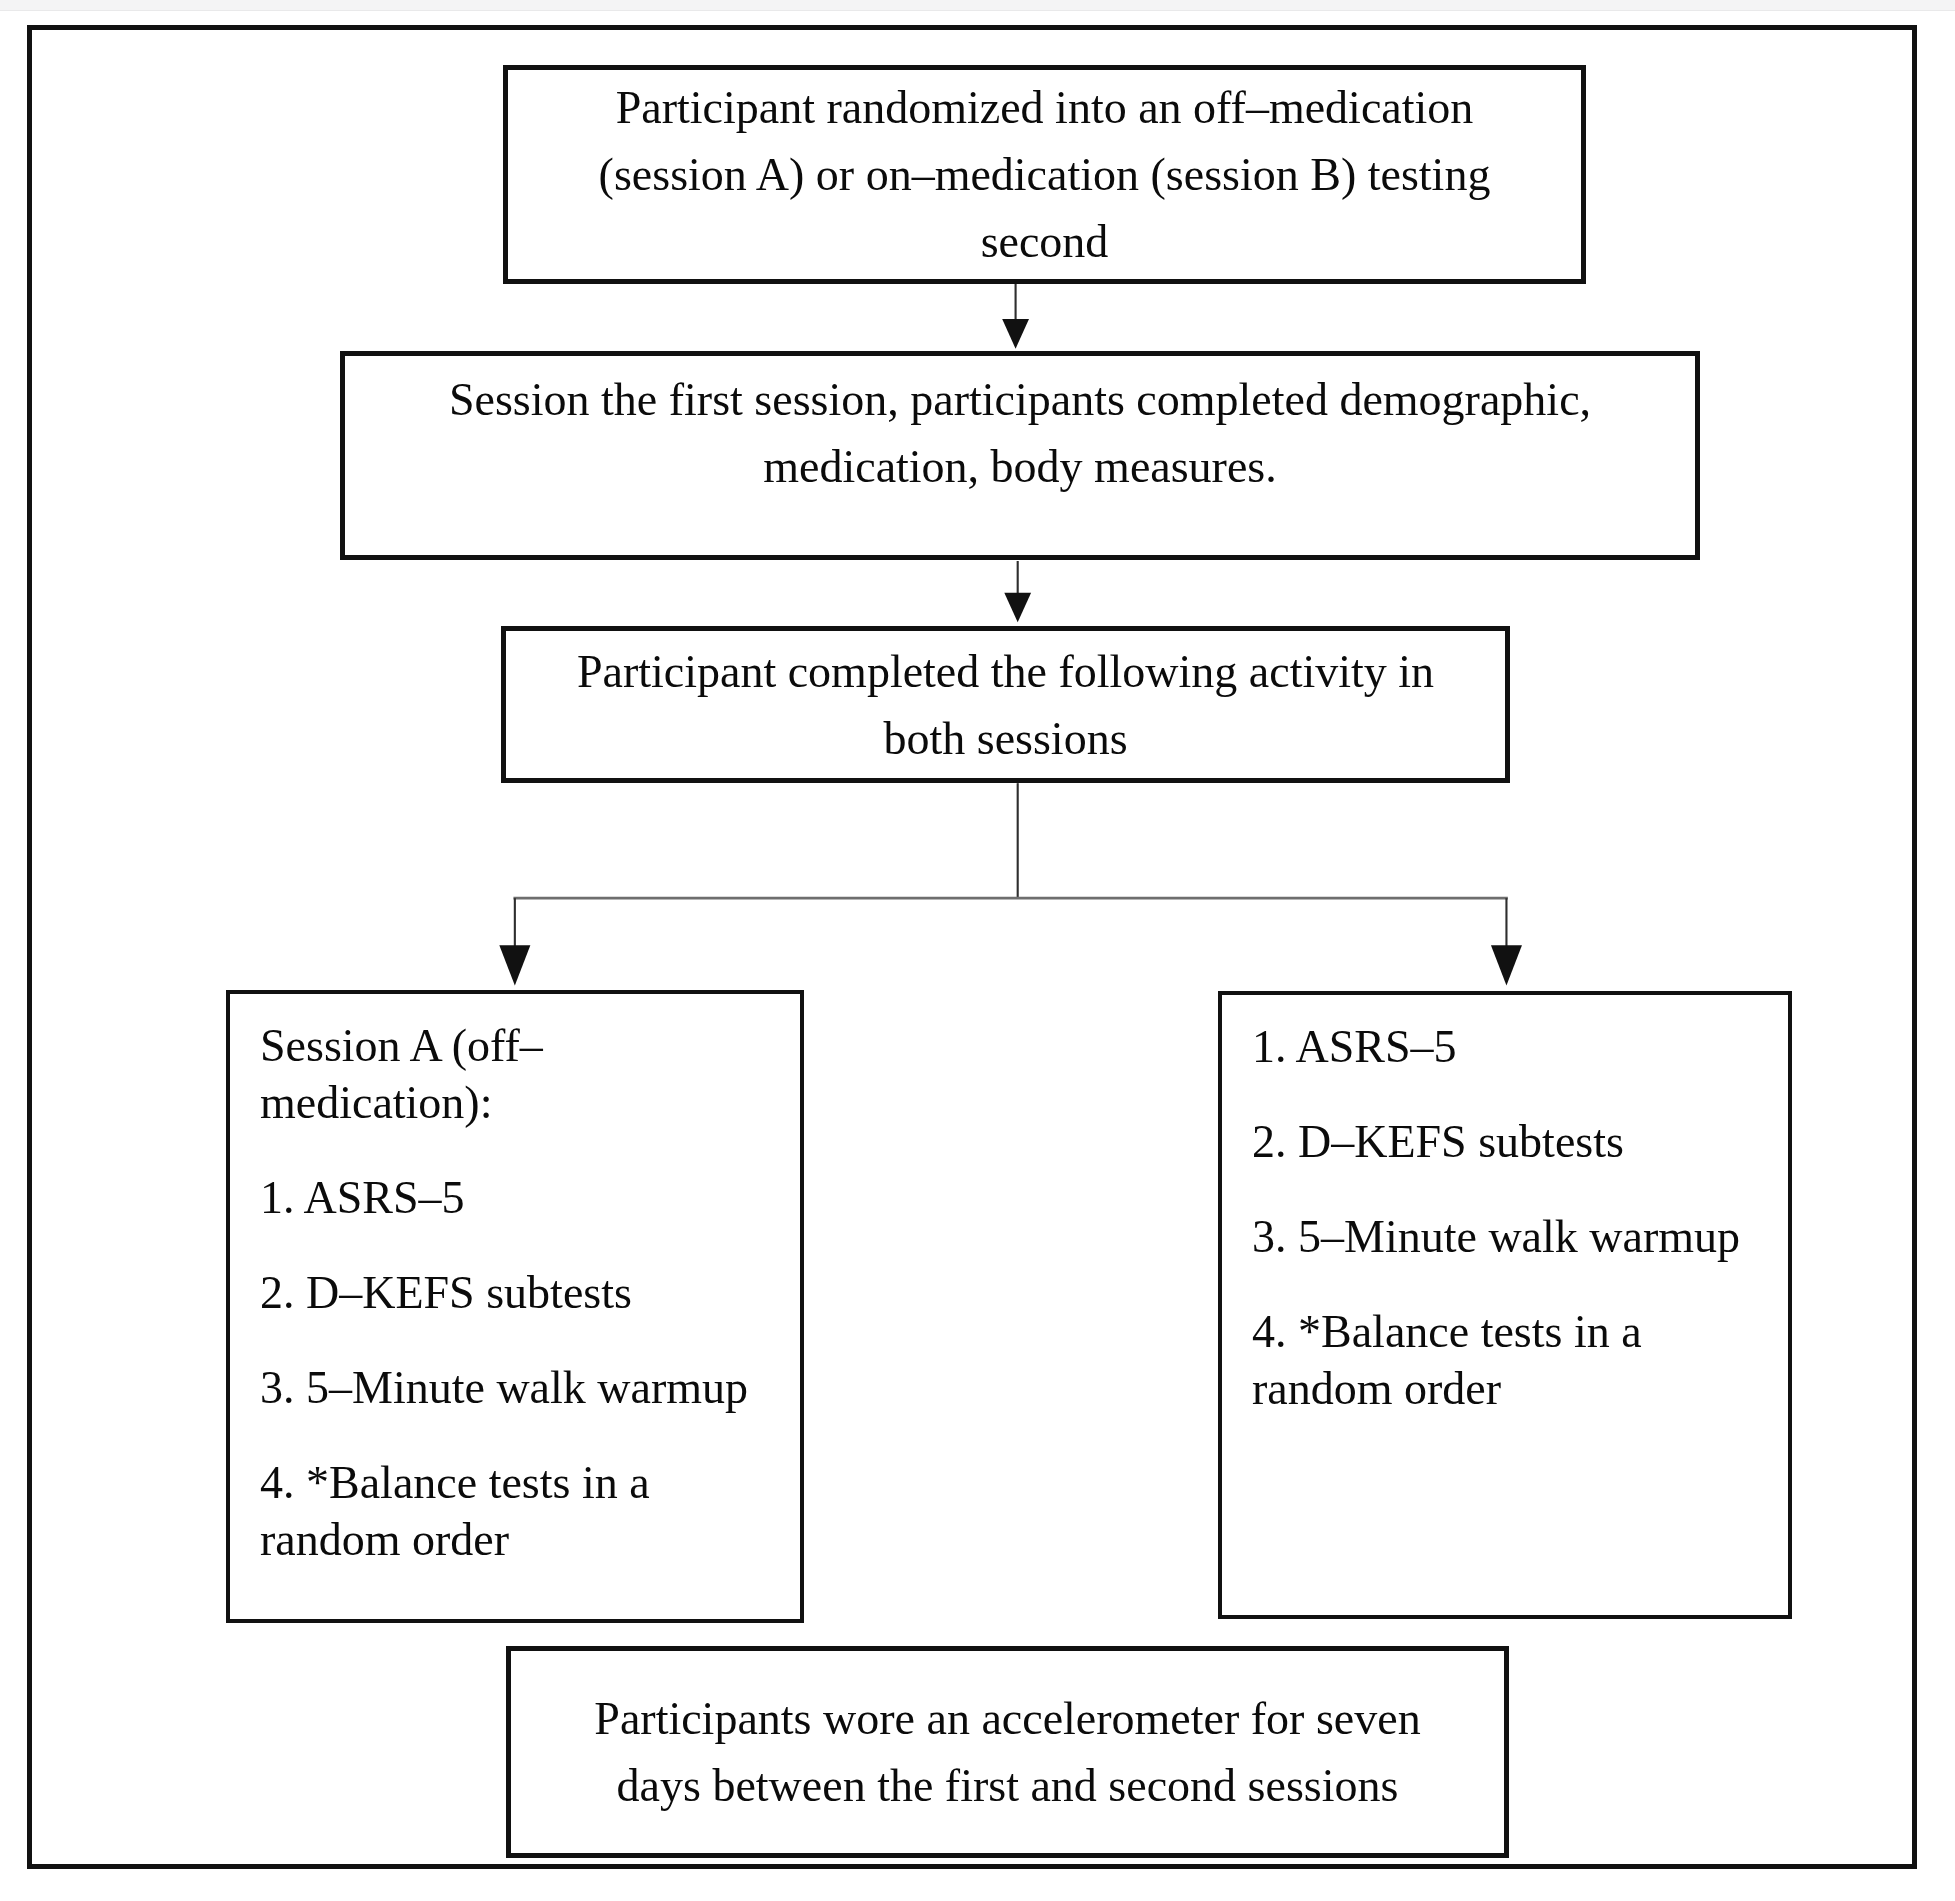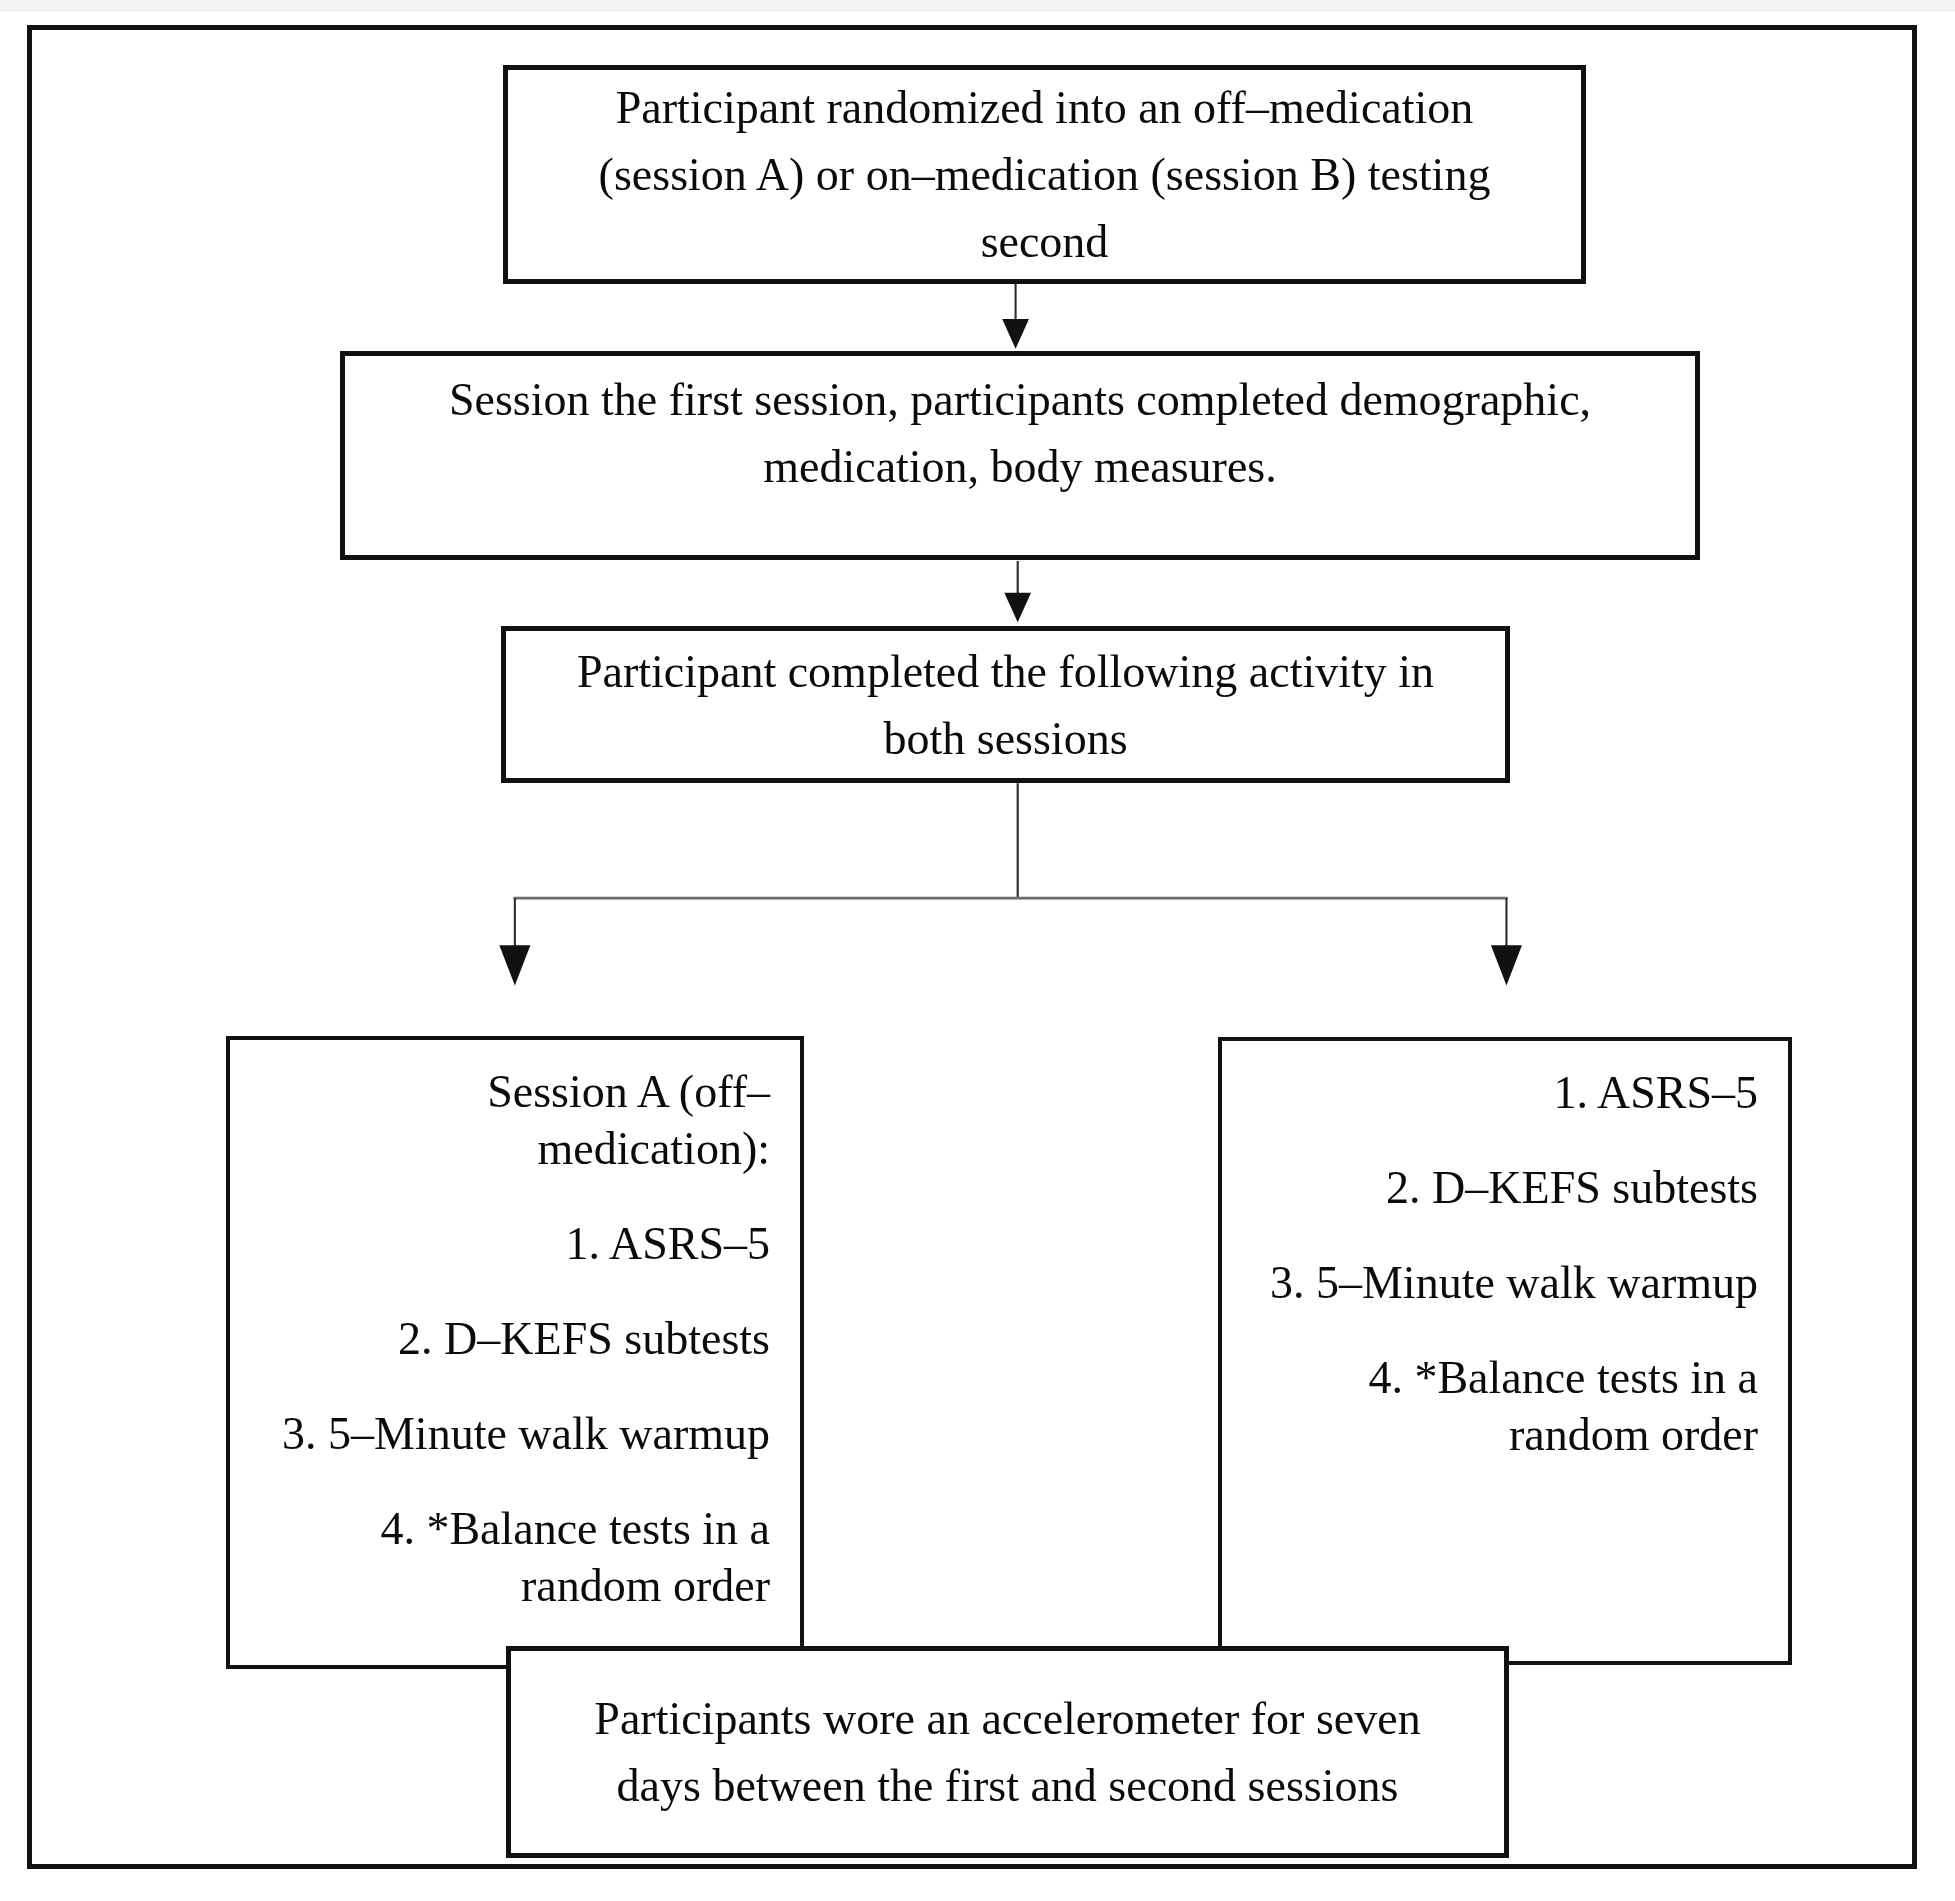--- a/index.html
+++ b/index.html
@@ -29,21 +29,21 @@
     text-align:center;
   }
   .cline{white-space:nowrap;line-height:67px;}
   .topalign{justify-content:flex-start;padding-top:10px;}
   .box1{left:471px;top:65px;width:1083px;height:219px;margin-left:32px;}
   .box2{left:340px;top:351px;width:1360px;height:209px;}
   .box3{left:501px;top:626px;width:1009px;height:157px;}
   .boxA{left:226px;top:990px;width:578px;height:633px;border-width:4.2px;}
   .boxB{left:1218px;top:991px;width:574px;height:628px;border-width:4.2px;}
   .boxAccel{left:506px;top:1646px;width:1003px;height:212px;}
-  .session{padding:22.6px 30px;text-align:right;margin-top:46px;}
+  .session{padding:22.6px 30px;text-align:left;}
   .session p{margin:0 0 38px 0;line-height:1.24;}
   .session p:last-child{margin-bottom:0;}
   .connectors{position:absolute;left:0;top:0;width:1955px;height:1902px;pointer-events:none;}
 </style>
 </head>
 <body>
 
 <div class="canvas">
 
   <div class="top-strip"></div>

